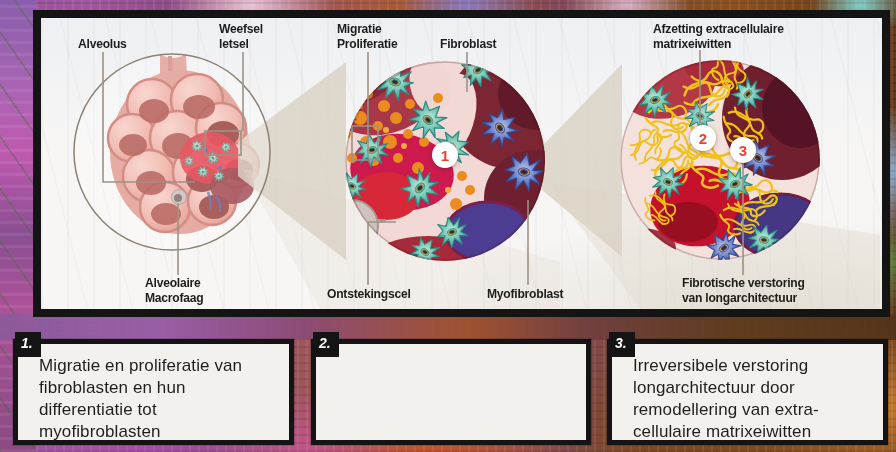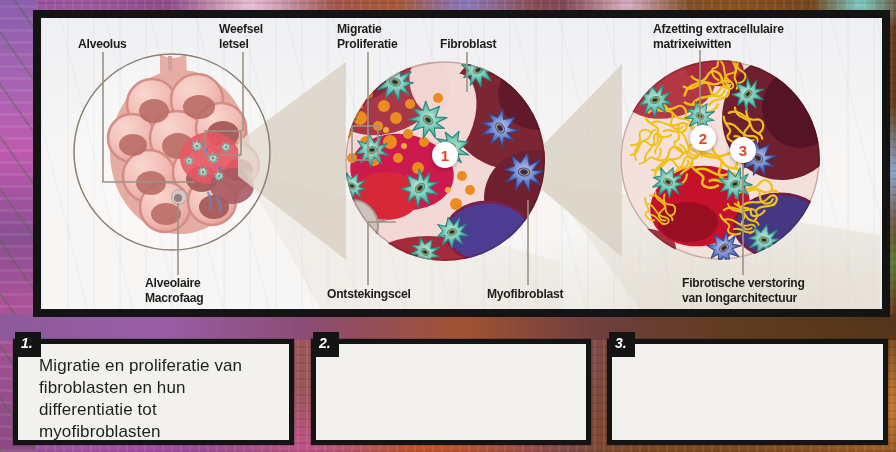--- a/index.html
+++ b/index.html
@@ -318,16 +318,20 @@
       <div class="step-text">Migratie en proliferatie van
 fibroblasten en hun
 differentiatie tot
 myofibroblasten</div>
     </div>
     <div class="step" style="left:311px;width:280px">
       <div class="step-tab">2.</div>
     </div>
     <div class="step" style="left:607px;width:281px">
       <div class="step-tab">3.</div>
+      <div class="step-text">Irreversibele verstoring
+longarchitectuur door
+remodellering van extra-
+cellulaire matrixeiwitten</div>
     </div>
   </div>
 
 </div>
 
 </body></html>

